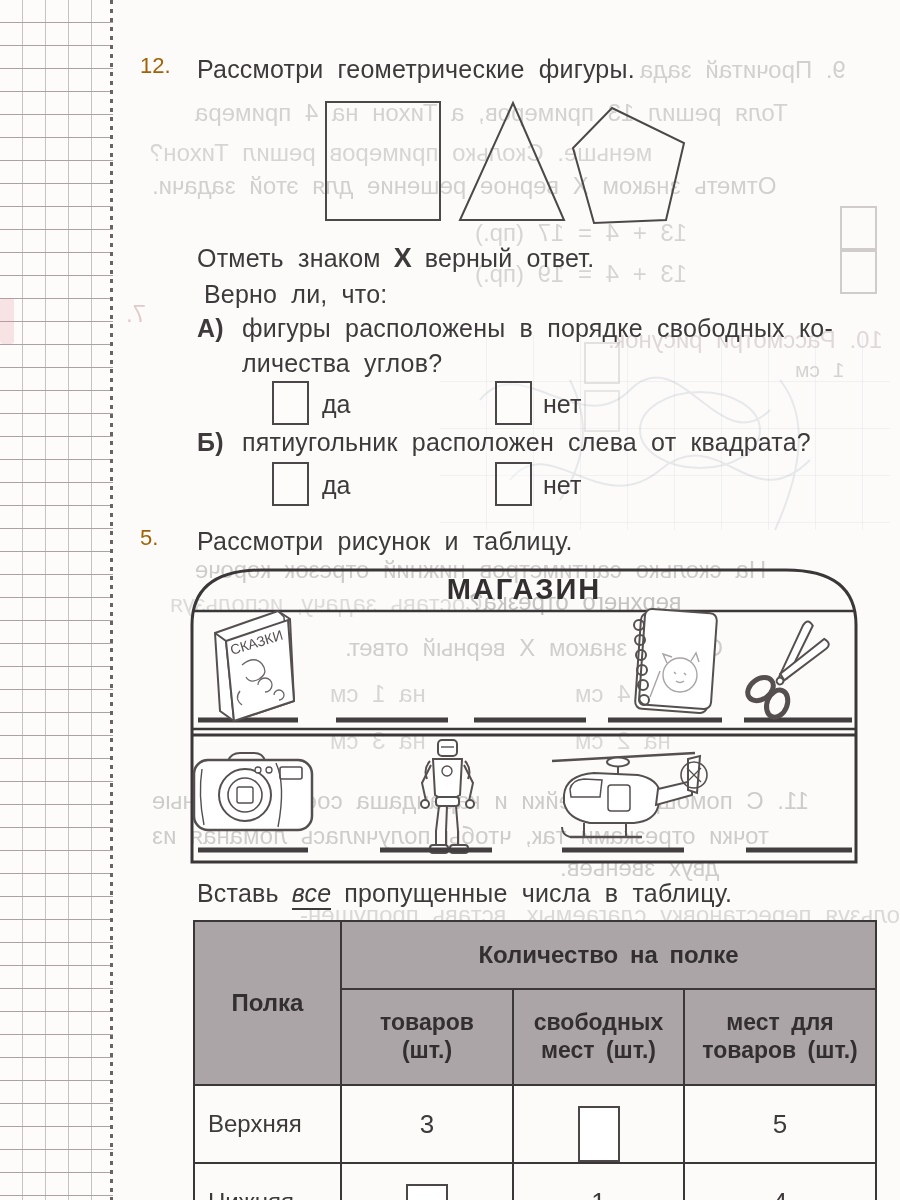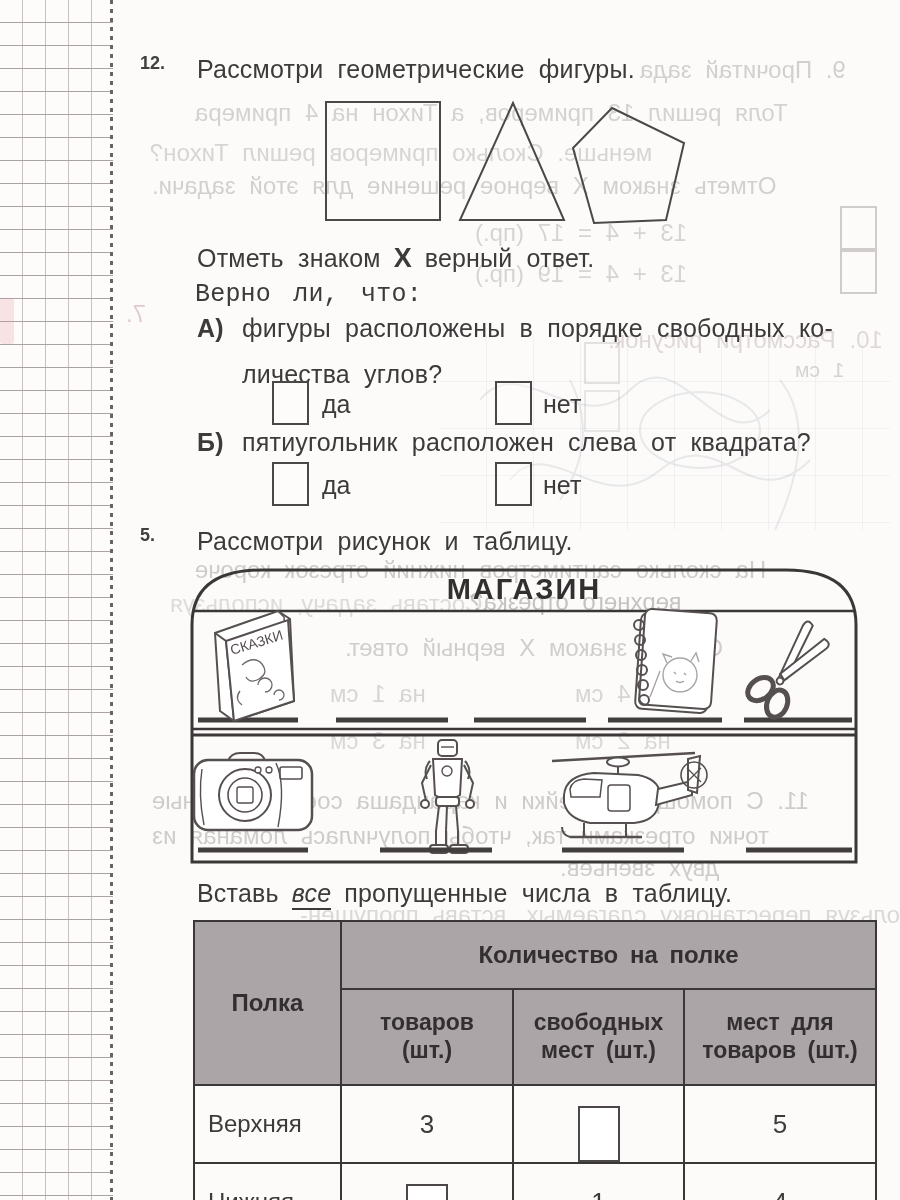--- a/index.html
+++ b/index.html
@@ -16,21 +16,21 @@
   .bleed{position:absolute;transform:scaleX(-1);color:#8f8a8c;font-size:24px;white-space:nowrap;
     word-spacing:7px;z-index:1;font-weight:400;}
   .bleedbox{position:absolute;border:2px solid rgba(125,118,121,.35);z-index:1;}
   .bleed-grid{position:absolute;z-index:0;opacity:.5;
     background-image:
       repeating-linear-gradient(to bottom, transparent 0 46px, rgba(150,160,185,.22) 46px 47px),
       repeating-linear-gradient(to right, transparent 0 46px, rgba(150,160,185,.22) 46px 47px);}
   .sketch{position:absolute;z-index:1;}
   
   .fg{position:absolute;z-index:2;}
-  .tnum{font-weight:bold;font-size:18px;color:#404040;}
+  .tnum{font-weight:normal;font-size:22px;color:#a16207;}
   .btext{font-size:25px;word-spacing:7px;letter-spacing:.2px;color:#3e3a3c;}
   .blabel{font-weight:bold;}
   .xmark{font-weight:bold;font-size:27px;letter-spacing:0;}
   .gap{margin-right:13px;}
   .cbx{position:absolute;width:33px;height:40px;border:2.5px solid #4b4648;background:rgba(255,255,255,.4);z-index:2;}
   .cblabel{position:absolute;font-size:25px;z-index:2;}
   .emph{font-style:italic;border-bottom:2px solid #3e3a3c;padding-bottom:1px;text-align:right;}
   
   .qtable{position:absolute;left:193px;top:920px;border-collapse:collapse;z-index:2;table-layout:fixed;}
   .qtable td{border:2px solid #3b3739;text-align:center;vertical-align:middle;padding:14px;}
@@ -101,25 +101,25 @@
     <g fill="none" stroke="#4c4749" stroke-width="2">
       <rect x="6" y="7" width="114" height="118"></rect>
       <polygon points="193,8 140,125 244,125"></polygon>
       <polygon points="292,13 364,48 346,125 274,128 253,53"></polygon>
     </g>
   </svg>
 
   <div class="fg btext" style="left:197px;top:243px;">
     <span class="gap">Отметь знаком</span><span class="xmark gap">X</span><span>верный ответ.</span>
   </div>
-  <span class="fg btext" style="left:195px;top:280px;font-family:Liberation Mono, monospace;">Верно ли, что:</span>
+  <span class="fg btext" style="left:204px;top:280px;">Верно ли, что:</span>
 
   <span class="fg btext blabel" style="left:197px;top:314px;">А)</span>
   <span class="fg btext" style="left:242px;top:314px;">фигуры расположены в порядке свободных ко-</span>
-  <span class="fg btext" style="left:242px;top:360px;">личества углов?</span>
+  <span class="fg btext" style="left:242px;top:349px;">личества углов?</span>
 
   <div class="cbx" style="left:272px;top:381px;"></div>
   <span class="cblabel" style="left:322px;top:390px;">да</span>
   <div class="cbx" style="left:495px;top:381px;"></div>
   <span class="cblabel" style="left:543px;top:390px;">нет</span>
 
   <span class="fg btext blabel" style="left:197px;top:428px;">Б)</span>
   <span class="fg btext" style="left:242px;top:428px;">пятиугольник расположен слева от квадрата?</span>
 
   <div class="cbx" style="left:272px;top:462px;"></div>

